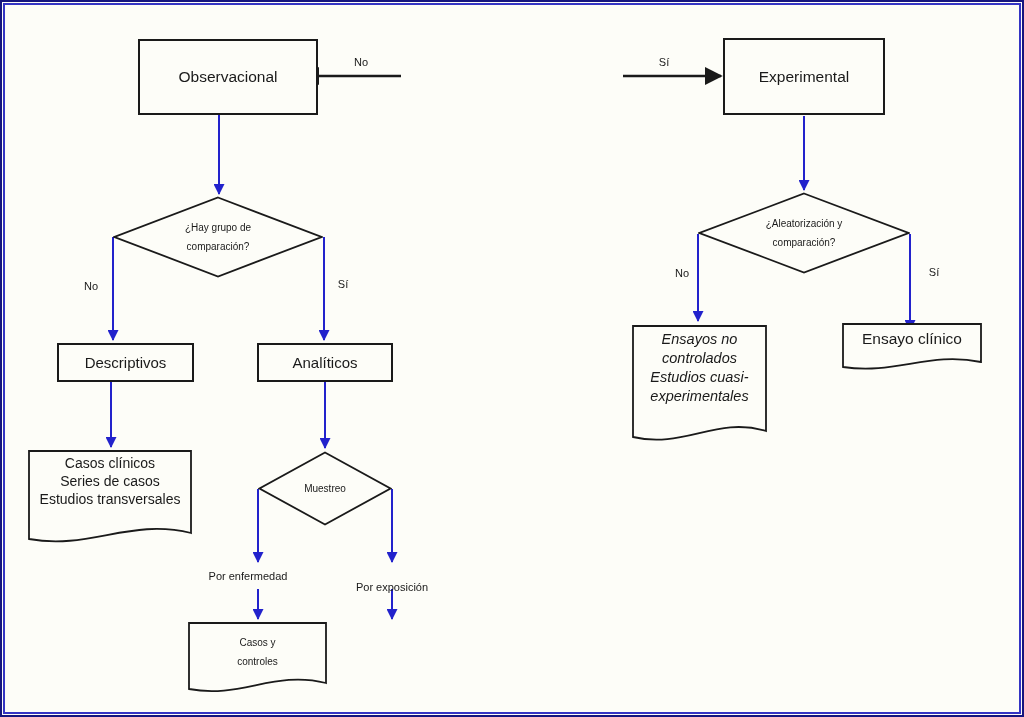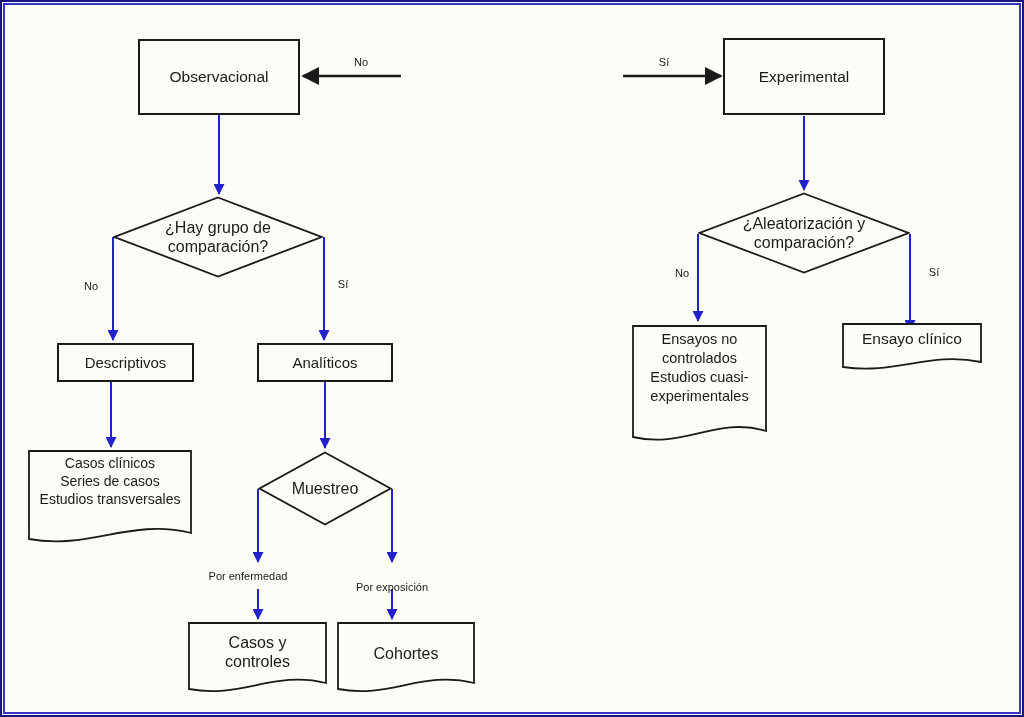--- a/index.html
+++ b/index.html
@@ -16,21 +16,21 @@
   .rect-node{
     border:2px solid #1a1a1a;background:#fdfdf8;
     display:flex;align-items:center;justify-content:center;
     font-size:15.5px;text-align:center;
   }
   .shape-node{display:block;}
   .shape-node svg{position:absolute;left:0;top:0;}
   .shape-label{
     position:absolute;inset:0;display:flex;flex-direction:column;
     align-items:center;justify-content:center;text-align:center;
-    font-size:16px;line-height:19px;z-index:2;
+    font-size:10px;line-height:19px;z-index:2;
   }
   .doc-label{justify-content:flex-start;}
   .edge-label{
     position:absolute;z-index:3;font-size:11px;white-space:nowrap;
     transform:translate(-50%,-50%);
   }
   .ln{display:block;}
 </style>
 </head>
 <body>
@@ -59,21 +59,21 @@
       <line x1="325" y1="382" x2="325" y2="448" marker-end="url(#arrow-blue)"></line>
       <line x1="258" y1="489" x2="258" y2="562" marker-end="url(#arrow-blue)"></line>
       <line x1="392" y1="489" x2="392" y2="562" marker-end="url(#arrow-blue)"></line>
       <line x1="258" y1="589" x2="258" y2="619" marker-end="url(#arrow-blue)"></line>
       <line x1="392" y1="589" x2="392" y2="619" marker-end="url(#arrow-blue)"></line>
       <line x1="698" y1="234" x2="698" y2="321" marker-end="url(#arrow-blue)"></line>
       <line x1="910" y1="234" x2="910" y2="330" marker-end="url(#arrow-blue)"></line>
     </g>
   </svg>
 
-  <div class="node rect-node" style="left:138px;top:39px;width:162px;height:76px;">
+  <div class="node rect-node" style="left:138px;top:39px;width:180px;height:76px;">
     <span>Observacional</span>
   </div>
 
   <div class="node rect-node" style="left:723px;top:38px;width:162px;height:77px;">
     <span>Experimental</span>
   </div>
 
   <div class="node rect-node" style="left:57px;top:343px;width:137px;height:39px;font-size:15px;">
     <span>Descriptivos</span>
   </div>
@@ -126,34 +126,26 @@
   <div class="node shape-node" style="left:188px;top:622px;width:139px;height:74px;">
     <svg width="139" height="74" viewBox="0 0 139 74">
       <path d="M1,1 L138,1 L138,61 C86,48 53,77 1,67 Z" fill="#fdfdf8" stroke="#1a1a1a" stroke-width="1.8"></path>
     </svg>
     <div class="shape-label doc-label" style="padding-top:11px;">
       <span class="ln">Casos y</span>
       <span class="ln">controles</span>
     </div>
   </div>
 
-  <div class="node shape-node" style="left:337px;top:622px;width:138px;height:74px;">
-    <svg width="138" height="74" viewBox="0 0 138 74">
-      <path d="M1,1 L137,1 L137,61 C85,48 53,77 1,67 Z" fill="#fdfdf8" stroke="#1a1a1a" stroke-width="1.8"></path>
-    </svg>
-    <div class="shape-label doc-label" style="padding-top:22px;">
-      <span class="ln">Cohortes</span>
-    </div>
-  </div>
 
   <div class="node shape-node" style="left:632px;top:325px;width:135px;height:121px;">
     <svg width="135" height="121" viewBox="0 0 135 121">
       <path d="M1,1 L134,1 L134,106 C84,91 52,124 1,112 Z" fill="#fdfdf8" stroke="#1a1a1a" stroke-width="1.8"></path>
     </svg>
-    <div class="shape-label doc-label" style="font-size:14.5px;padding-top:5px;">
+    <div class="shape-label doc-label" style="font-size:14.5px;padding-top:5px;font-style:italic;">
       <span class="ln">Ensayos no</span>
       <span class="ln">controlados</span>
       <span class="ln">Estudios cuasi-</span>
       <span class="ln">experimentales</span>
     </div>
   </div>
 
   <div class="node shape-node" style="left:842px;top:323px;width:140px;height:56px;">
     <svg width="140" height="56" viewBox="0 0 140 56">
       <path d="M1,1 L139,1 L139,39 C87,28 54,52 1,44 Z" fill="#fdfdf8" stroke="#1a1a1a" stroke-width="1.8"></path>

